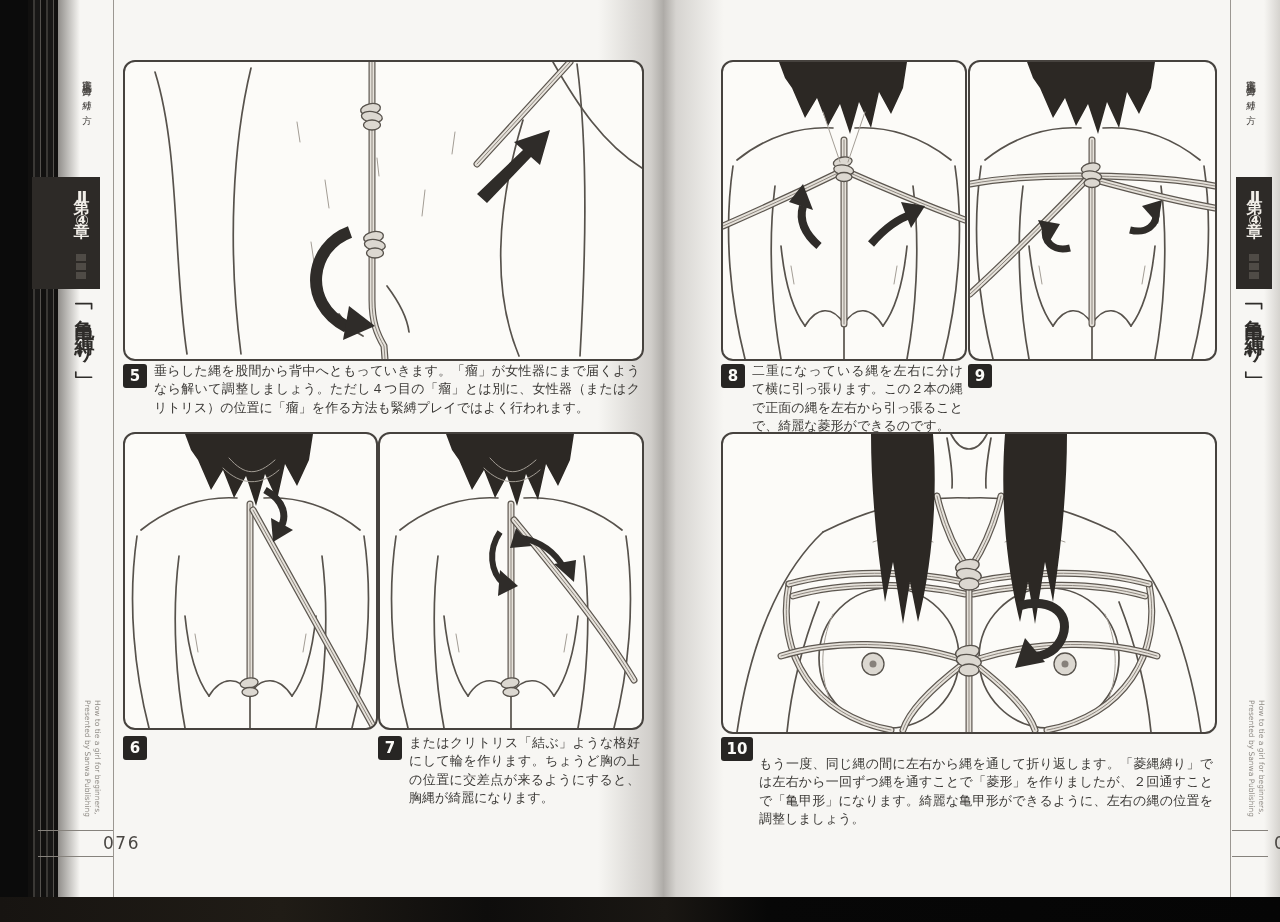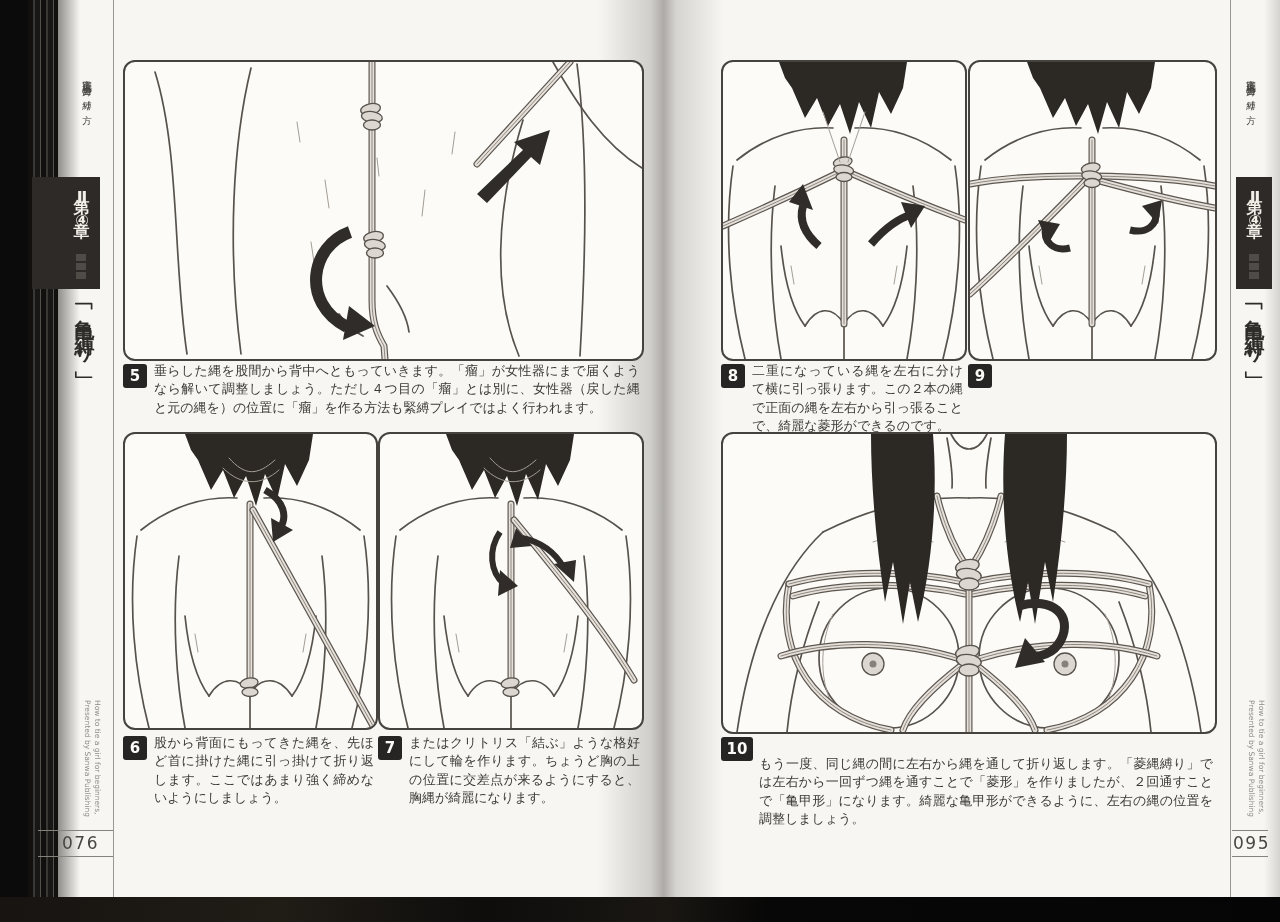--- a/index.html
+++ b/index.html
@@ -23,21 +23,21 @@
   .series{font-size:9.5px;letter-spacing:1.5px;color:#44413e;}
   .chapter-tab{position:absolute;background:#2d2a27;}
   .chapter-tab .ct-text{writing-mode:vertical-rl;position:absolute;left:50%;transform:translateX(-50%);
           top:9px;color:#f2efe9;font-size:16px;letter-spacing:2px;font-weight:bold;}
   .ct-sub{position:absolute;left:50%;transform:translateX(-50%);bottom:8px;width:10px;}
   .ct-sub i{display:block;height:7px;width:100%;background:#6b6660;margin:2px 0;opacity:.55;}
   .section-title{font-size:20px;letter-spacing:8px;color:#2f2d2a;font-weight:bold;}
   .credit{position:absolute;transform:rotate(90deg);transform-origin:top left;width:112px;
           font-size:7.5px;line-height:9.5px;color:#8f8b85;white-space:nowrap;}
   .pnum-rule{position:absolute;height:1px;background:#86827c;}
-  .pnum{position:absolute;font-size:17px;letter-spacing:1.5px;color:#4a4743;}
+  .pnum{position:absolute;font-size:17px;letter-spacing:1.5px;color:#4a4743;margin-left:41px;}
   
   .panel{position:absolute;background:#fcfbf8;border:2px solid #46423e;border-radius:12px;overflow:hidden;}
   .panel svg{display:block;width:100%;height:100%;}
   
   .badge{position:absolute;background:#272523;color:#fbfaf7;font-weight:bold;font-size:15px;
          text-align:center;border-radius:3px;width:24px;height:24px;line-height:24px;}
   .badge.wide{width:32px;}
   .step-text{position:absolute;font-size:13px;line-height:1.42;color:#3b3936;text-align:justify;}
   
   .ln{stroke:#57524c;stroke-width:1.7;fill:none;stroke-linecap:round;}
@@ -140,21 +140,21 @@
       </g>
       <polygon class="ah" points="352,132 398,88 389,80 425,68 415,103 406,95 362,141"></polygon>
       <g>
         <path class="ar" style="stroke-width:12" d="M225,170 C186,184 175,240 222,265"></path>
         <polygon class="ah" points="218,278 250,264 224,244"></polygon>
       </g>
     </svg>
   </div>
 
   <div class="badge" style="left:123px;top:364px;">5</div>
-  <div class="step-text" style="left:154px;top:362px;width:486px;">垂らした縄を股間から背中へともっていきます。「瘤」が女性器にまで届くようなら解いて調整しましょう。ただし４つ目の「瘤」とは別に、女性器（戻した縄と元の縄を）の位置に「瘤」を作る方法も緊縛プレイではよく行われます。</div>
+  <div class="step-text" style="left:154px;top:362px;width:486px;">垂らした縄を股間から背中へともっていきます。「瘤」が女性器にまで届くようなら解いて調整しましょう。ただし４つ目の「瘤」とは別に、女性器（またはクリトリス）の位置に「瘤」を作る方法も緊縛プレイではよく行われます。</div>
 
   <div class="panel" style="left:123px;top:432px;width:251px;height:294px;">
     <svg viewBox="0 0 251 294">
       <defs>
         <path id="pB1" d="M125,70 L125,258"></path>
         <path id="pB2" d="M128,76 L248,292"></path>
       </defs>
       <g>
         <path class="ln" d="M16,96 C46,72 80,62 112,64"></path>
         <path class="ln" d="M235,96 C205,72 171,62 139,64"></path>
@@ -234,21 +234,20 @@
       </g>
       <g>
         <path class="ar" style="stroke-width:6" d="M142,104 C162,108 176,120 184,134"></path>
         <polygon class="ah" points="194,148 196,126 174,130"></polygon>
         <polygon class="ah" points="136,94 130,114 152,112"></polygon>
       </g>
     </svg>
   </div>
 
   <div class="badge" style="left:123px;top:736px;">6</div>
-  <div class="step-text" style="left:154px;top:734px;width:220px;">股から背面にもってきた縄を、先ほど首に掛けた縄に引っ掛けて折り返します。ここではあまり強く締めないようにしましょう。</div>
 
   <div class="badge" style="left:378px;top:736px;">7</div>
   <div class="step-text" style="left:409px;top:734px;width:231px;">またはクリトリス「結ぶ」ような格好にして輪を作ります。ちょうど胸の上の位置に交差点が来るようにすると、胸縄が綺麗になります。</div>
 
   <div class="panel" style="left:721px;top:60px;width:242px;height:297px;">
     <svg viewBox="0 0 242 297">
       <defs>
         <path id="pD1" d="M121,78 L121,262"></path>
         <path id="pD2" d="M117,110 C72,132 32,150 0,164"></path>
         <path id="pD3" d="M125,110 C170,130 210,146 242,158"></path>

